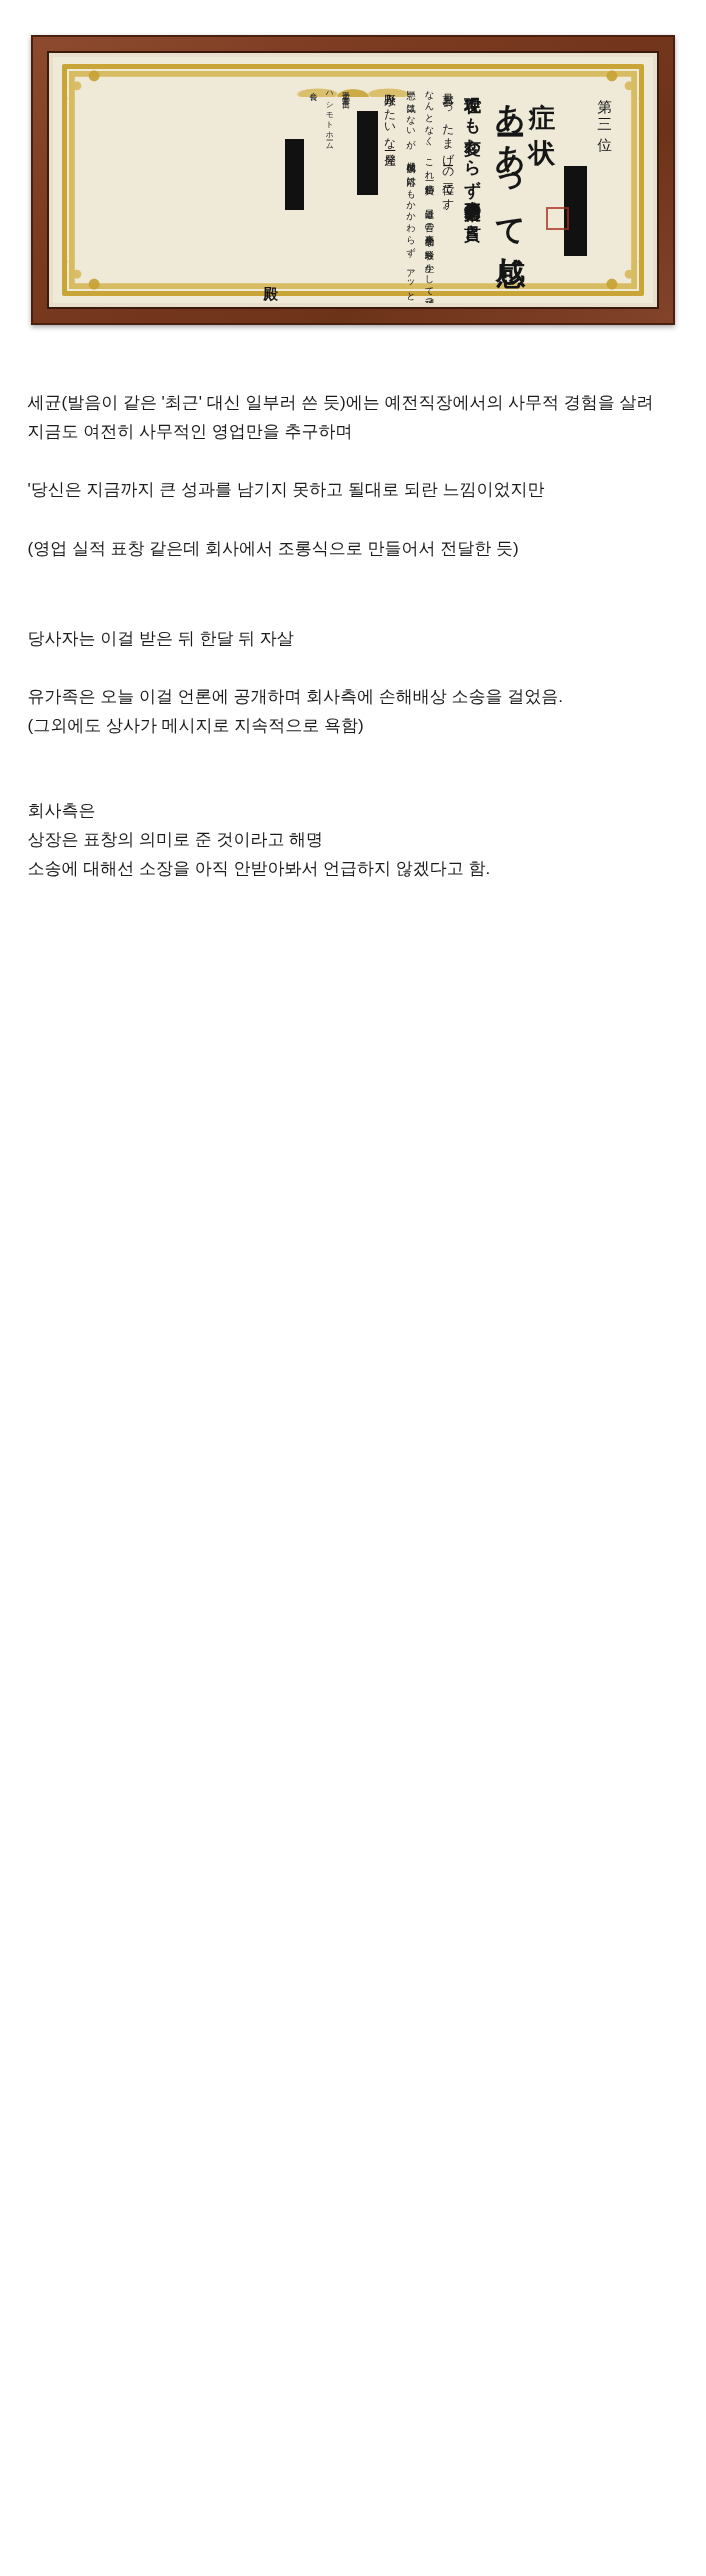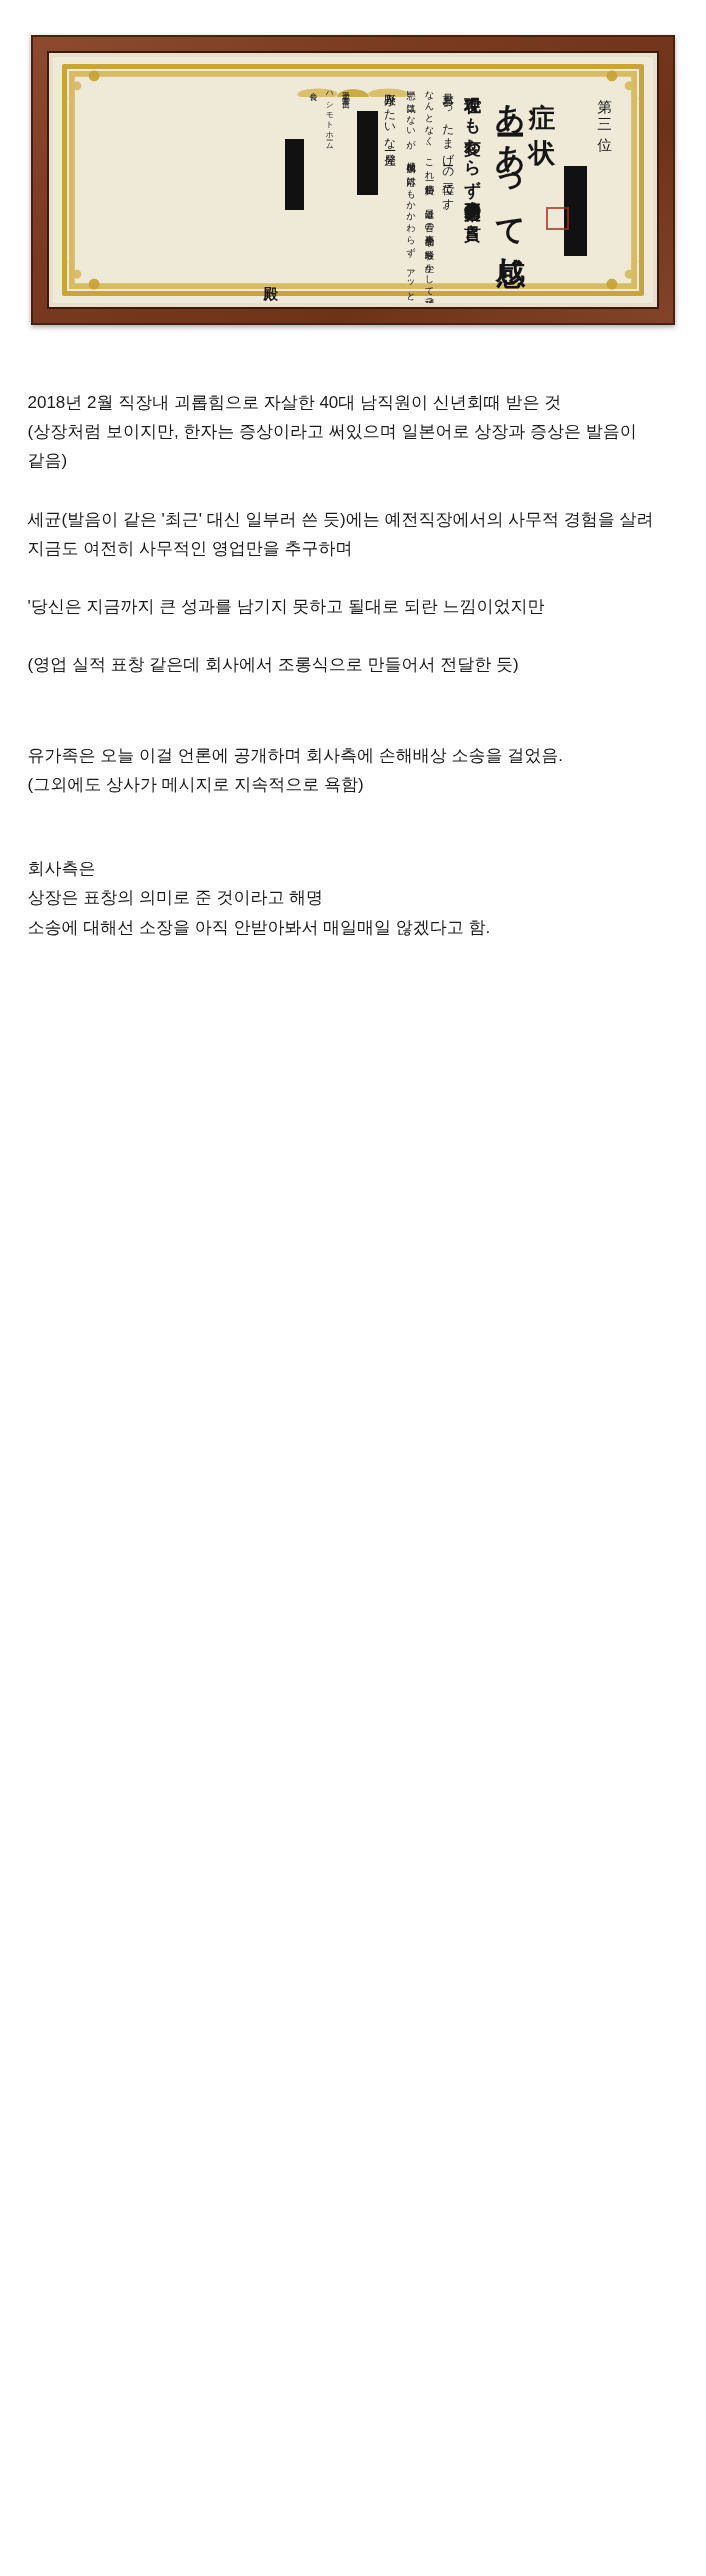--- a/index.html
+++ b/index.html
@@ -241,27 +241,26 @@
             <div class="redaction red-name2"></div>
             <div class="vcol c-hono">殿</div>
           </div>
           <div class="stamp"></div>
         </div>
       </div>
     </div>
   </div>
 
   <div class="body-text">
-    <p>2018년 2월 직장내 괴롭힘으로 자살한 40대 남직원이 신년회때 받은 것
-(상장처럼 보이지만, 한자는 증상이라고 써있으며 일본어로 상장과 증상은 발음이 같음)</p>
     <p>세균(발음이 같은 '최근' 대신 일부러 쓴 듯)에는 예전직장에서의 사무적 경험을 살려
 지금도 여전히 사무적인 영업만을 추구하며</p>
     <p>'당신은 지금까지 큰 성과를 남기지 못하고 될대로 되란 느낌이었지만</p>
     <p class="gap-xl">(영업 실적 표창 같은데 회사에서 조롱식으로 만들어서 전달한 듯)</p>
+    <p>당사자는 이걸 받은 뒤 한달 뒤 자살</p>
     <p class="gap-lg">유가족은 오늘 이걸 언론에 공개하며 회사측에 손해배상 소송을 걸었음.
 (그외에도 상사가 메시지로 지속적으로 욕함)</p>
     <p>회사측은
 상장은 표창의 의미로 준 것이라고 해명
-소송에 대해선 소장을 아직 안받아봐서 매일매일 않겠다고 함.</p>
+소송에 대해선 소장을 아직 안받아봐서 언급하지 않겠다고 함.</p>
   </div>
 
 </div>
 
 
 </body></html>

